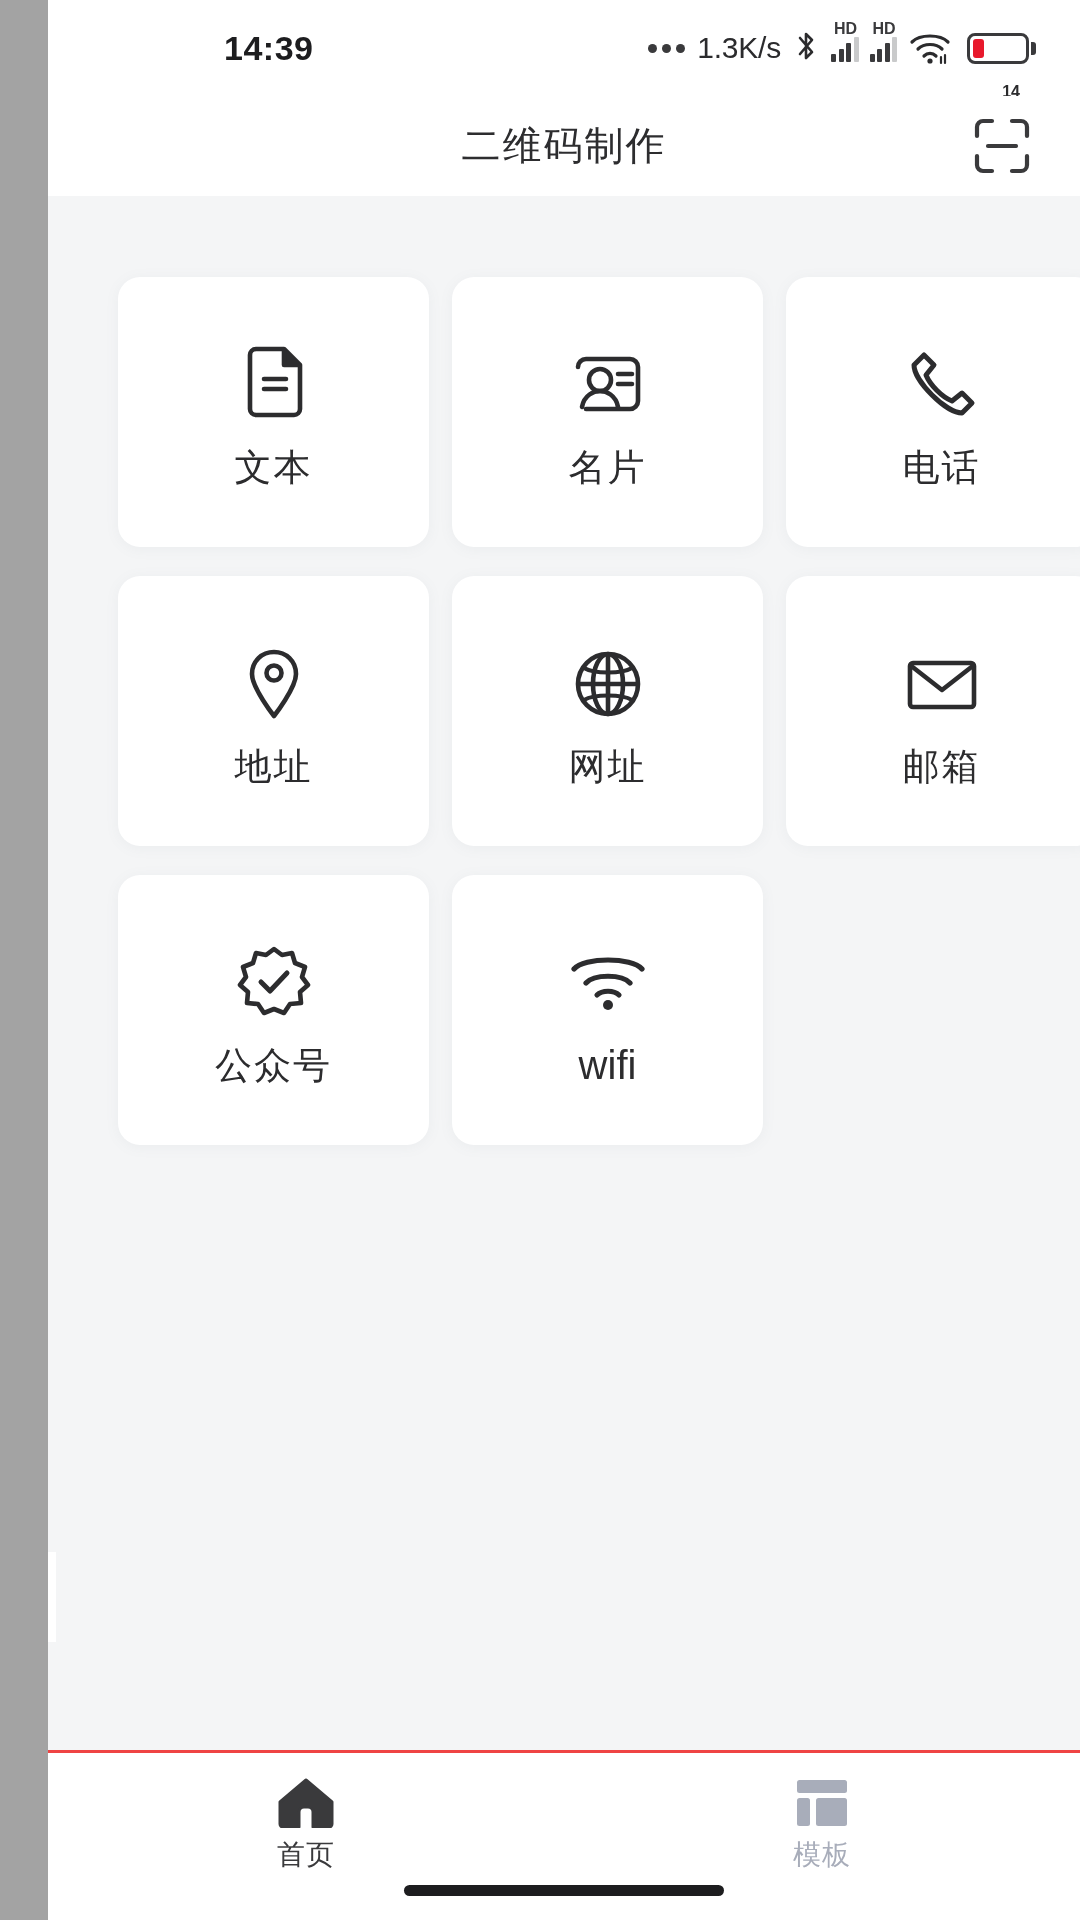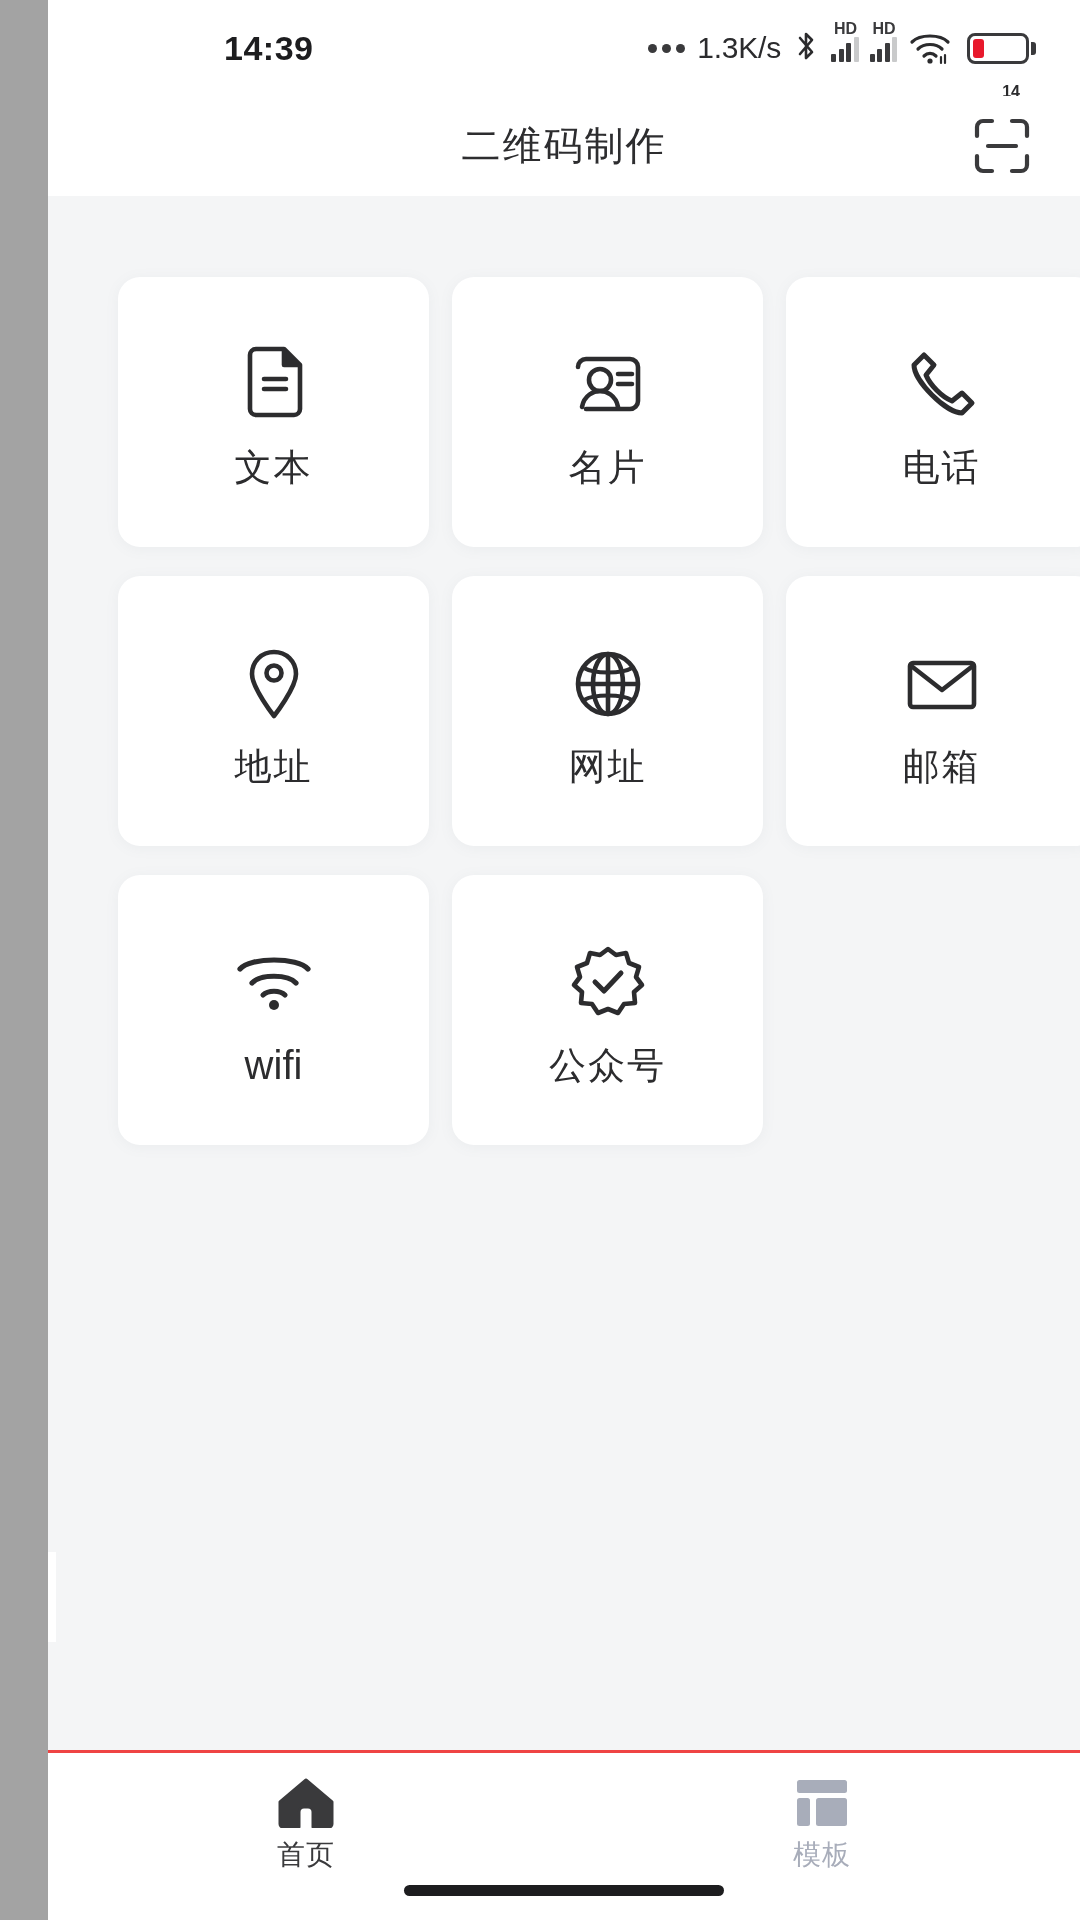--- a/index.html
+++ b/index.html
@@ -279,38 +279,38 @@
             <rect x="10" y="21" width="64" height="44" rx="3" fill="none" stroke="#2c2c2e" stroke-width="4.6"></rect>
             <path d="M10 23 L42 48 L74 23" fill="none" stroke="#2c2c2e" stroke-width="4.6" stroke-linejoin="round"></path>
           </svg>
         </div>
         <div class="card-label">邮箱</div>
       </div>
 
       <div class="card">
         <div class="card-icon">
           <svg width="84" height="84" viewBox="0 0 84 84">
+            <path d="M42 8 L50 14 L60 12 L63 22 L73 26 L70 36 L76 44 L68 51 L69 62 L58 63 L52 72 L42 68
+                     L32 72 L26 63 L15 62 L16 51 L8 44 L14 36 L11 26 L21 22 L24 12 L34 14 Z" fill="none" stroke="#2c2c2e" stroke-width="4.6" stroke-linejoin="round"></path>
+            <path d="M29 41 L38 50 L55 32" fill="none" stroke="#2c2c2e" stroke-width="5" stroke-linecap="round" stroke-linejoin="round"></path>
+          </svg>
+        </div>
+        <div class="card-label">公众号</div>
+      </div>
+
+      <div class="card">
+        <div class="card-icon">
+          <svg width="84" height="84" viewBox="0 0 84 84">
             <path d="M8 30 C18 18, 66 18, 76 30" fill="none" stroke="#2c2c2e" stroke-width="5.2" stroke-linecap="round"></path>
             <path d="M20 44 C28 35, 56 35, 64 44" fill="none" stroke="#2c2c2e" stroke-width="5.2" stroke-linecap="round"></path>
             <path d="M31 56 C36 51, 48 51, 53 56" fill="none" stroke="#2c2c2e" stroke-width="5.2" stroke-linecap="round"></path>
             <circle cx="42" cy="66" r="5" fill="#2c2c2e"></circle>
           </svg>
         </div>
         <div class="card-label latin">wifi</div>
-      </div>
-
-      <div class="card">
-        <div class="card-icon">
-          <svg width="84" height="84" viewBox="0 0 84 84">
-            <path d="M42 8 L50 14 L60 12 L63 22 L73 26 L70 36 L76 44 L68 51 L69 62 L58 63 L52 72 L42 68
-                     L32 72 L26 63 L15 62 L16 51 L8 44 L14 36 L11 26 L21 22 L24 12 L34 14 Z" fill="none" stroke="#2c2c2e" stroke-width="4.6" stroke-linejoin="round"></path>
-            <path d="M29 41 L38 50 L55 32" fill="none" stroke="#2c2c2e" stroke-width="5" stroke-linecap="round" stroke-linejoin="round"></path>
-          </svg>
-        </div>
-        <div class="card-label">公众号</div>
       </div>
 
     </div>
     <div class="edge-strip"></div>
   </div>
 
   <div class="tabbar">
 
     <div class="tab active">
       <div class="tab-icon">

